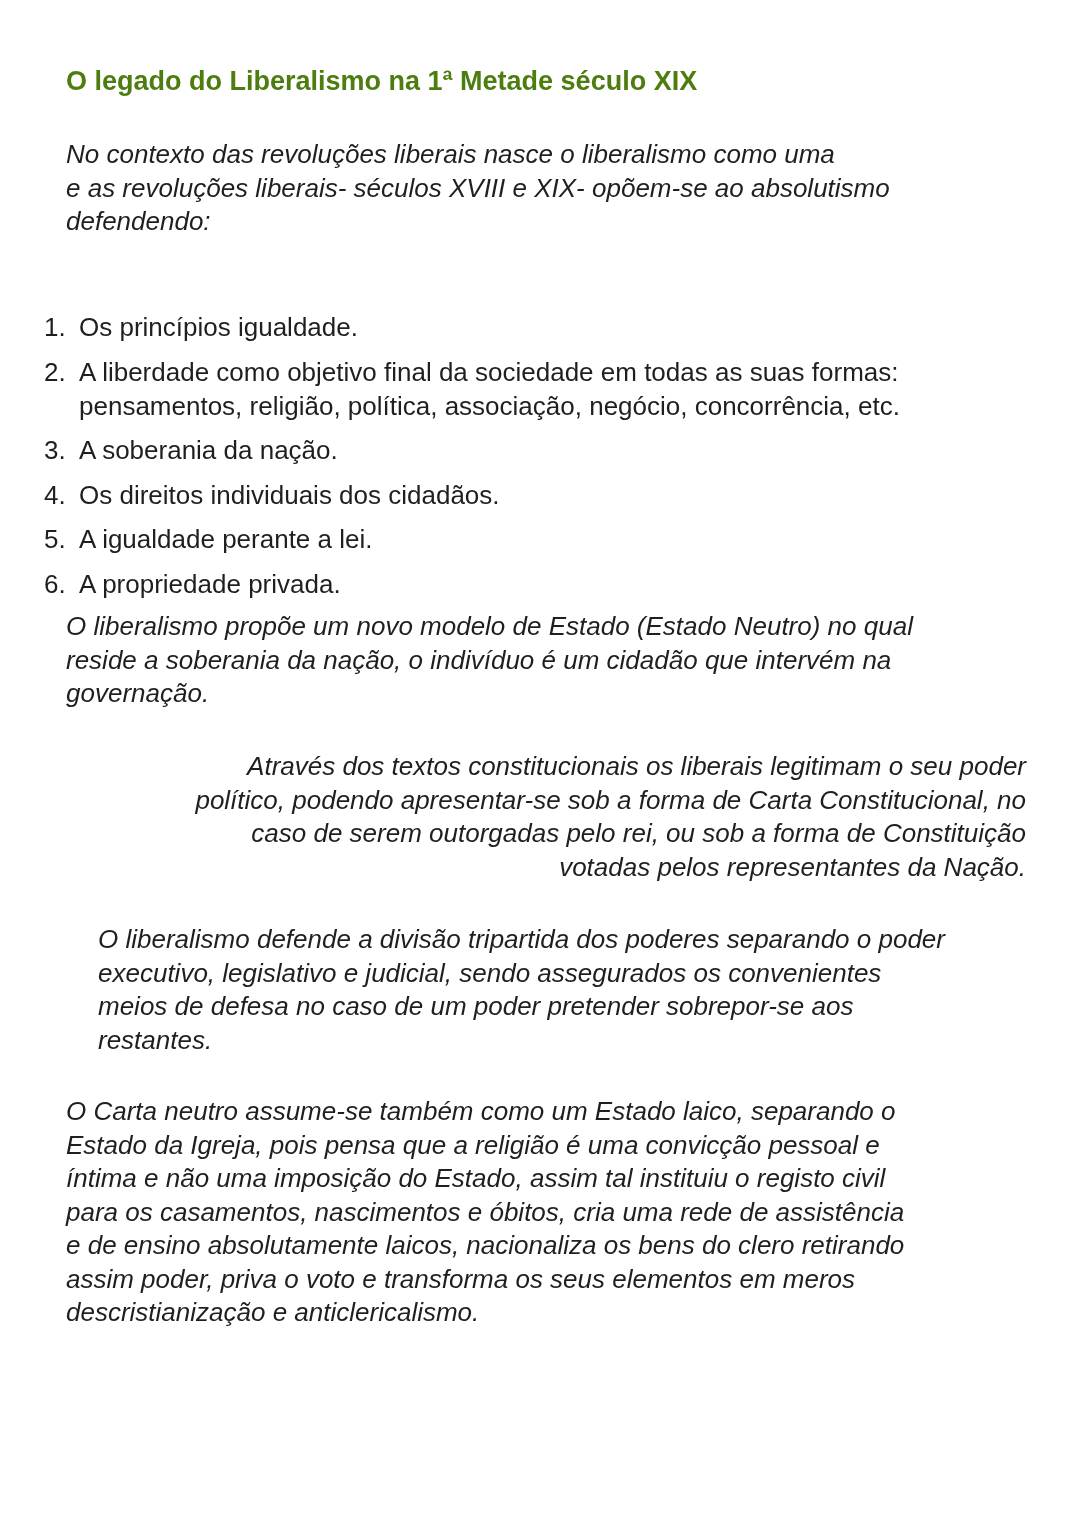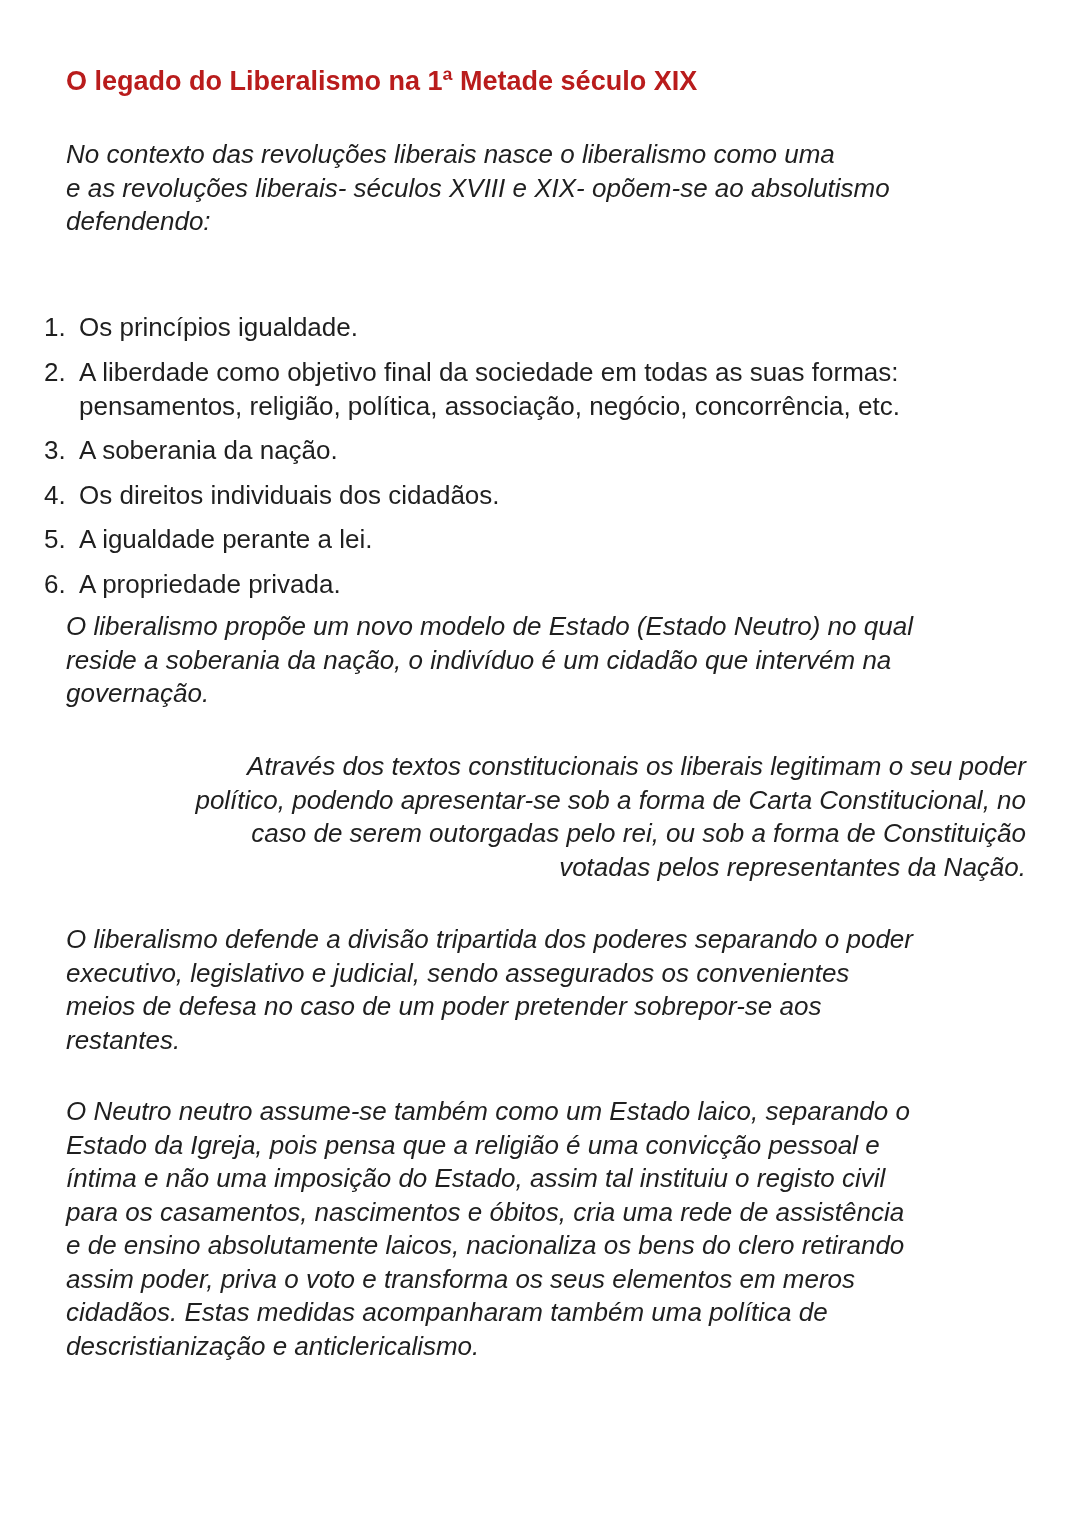--- a/index.html
+++ b/index.html
@@ -11,21 +11,21 @@
       color: #1f1f1f;
       overflow: hidden;
     }
     .page { position: absolute; left: 0; top: 0; width: 1080px; height: 1528px; }
     .title {
       position: absolute;
       left: 66px;
       top: 66px;
       font-size: 27px;
       font-weight: bold;
-      color: #b91c1c;
+      color: #4d7c0f;
       margin: 0;
       white-space: nowrap;
     }
     .para {
       position: absolute;
       left: 66px;
       width: 960px;
       font-size: 26px;
       line-height: 33.5px;
       margin: 0;
@@ -90,30 +90,29 @@
     <span class="line">governação.</span>
   </p>
 
   <p class="para" style="top:750px;text-align:right;">
     <span class="line">Através dos textos constitucionais os liberais legitimam o seu poder</span>
     <span class="line">político, podendo apresentar-se sob a forma de Carta Constitucional, no</span>
     <span class="line">caso de serem outorgadas pelo rei, ou sob a forma de Constituição</span>
     <span class="line">votadas pelos representantes da Nação.</span>
   </p>
 
-  <p class="para" style="top:923px;">
+  <p class="para" style="top:923px;margin-left:32px;">
     <span class="line">O liberalismo defende a divisão tripartida dos poderes separando o poder</span>
     <span class="line">executivo, legislativo e judicial, sendo assegurados os convenientes</span>
     <span class="line">meios de defesa no caso de um poder pretender sobrepor-se aos</span>
     <span class="line">restantes.</span>
   </p>
 
   <p class="para" style="top:1095px;">
-    <span class="line">O Neutro neutro assume-se também como um Estado laico, separando o</span>
+    <span class="line">O Carta neutro assume-se também como um Estado laico, separando o</span>
     <span class="line">Estado da Igreja, pois pensa que a religião é uma convicção pessoal e</span>
     <span class="line">íntima e não uma imposição do Estado, assim tal instituiu o registo civil</span>
     <span class="line">para os casamentos, nascimentos e óbitos, cria uma rede de assistência</span>
     <span class="line">e de ensino absolutamente laicos, nacionaliza os bens do clero retirando</span>
     <span class="line">assim poder, priva o voto e transforma os seus elementos em meros</span>
-    <span class="line">cidadãos. Estas medidas acompanharam também uma política de</span>
     <span class="line">descristianização e anticlericalismo.</span>
   </p>
 </div>
 
 </body></html>

